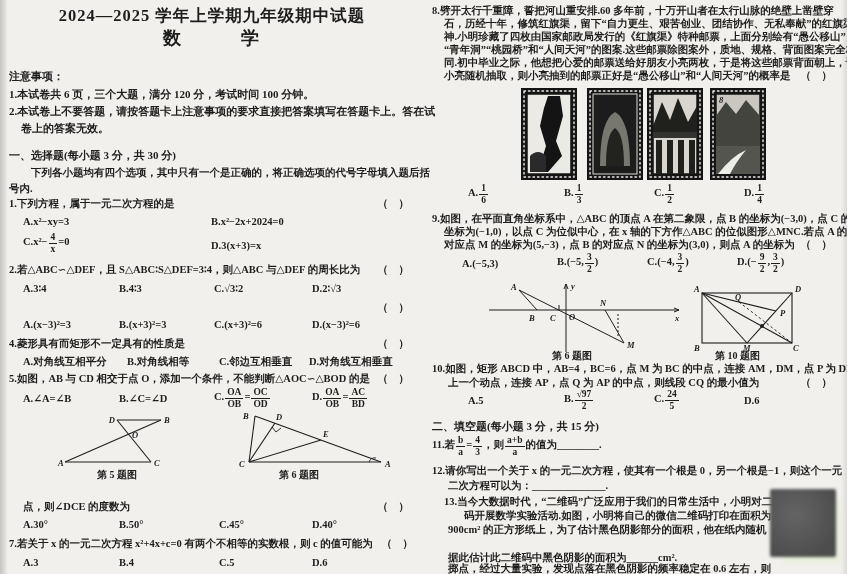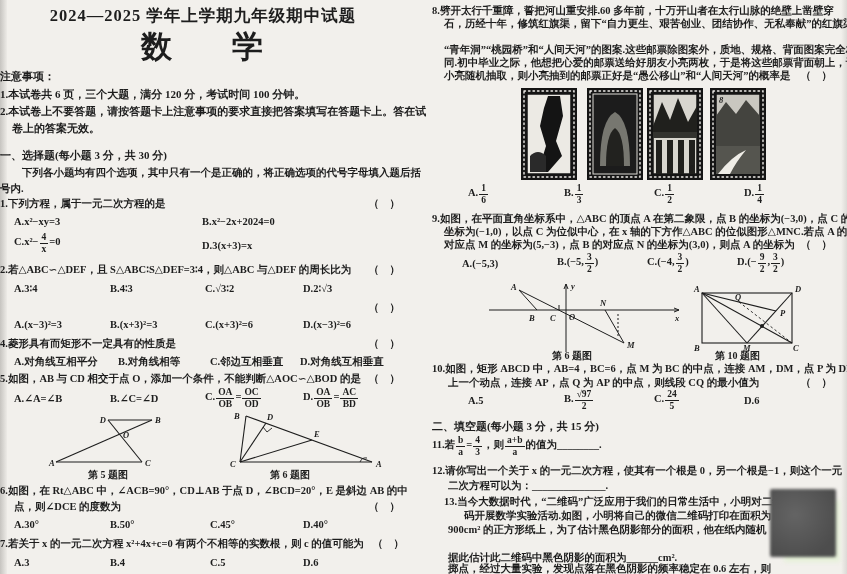--- a/index.html
+++ b/index.html
@@ -4,26 +4,26 @@
 <style>
   html,body{margin:0;padding:0;background:#888;}
   #page{position:relative;width:847px;height:574px;margin:0 auto;overflow:hidden;
         background:#f2f0ec;color:#1d1d1d;
         font-family:"Liberation Serif","DejaVu Serif",serif;font-weight:700;}
   .edge-l{position:absolute;left:0;top:0;bottom:0;width:7px;
           background:linear-gradient(90deg,#c6c4c0,#edebe7);}
   .edge-r{position:absolute;right:0;top:0;bottom:0;width:6px;
           background:linear-gradient(270deg,#dcdad6,#f2f0ec);}
   .col{position:absolute;top:0;height:574px;}
-  #col-left{left:0;width:406px;text-decoration:underline;}
+  #col-left{left:9px;width:406px;text-decoration:underline;}
   #col-right{left:432px;width:408px;}
   .ln{position:absolute;white-space:nowrap;font-size:10.5px;line-height:13px;}
   .ln.big{font-size:11px;}
   .title{position:absolute;width:100%;text-align:center;font-size:16.5px;letter-spacing:1px;}
-  .subject{position:absolute;width:100%;text-align:center;font-size:31px;letter-spacing:2px;}
+  .subject{position:absolute;width:100%;text-align:center;font-size:18px;letter-spacing:2px;}
   .subject .gap{display:inline-block;width:58px;}
   .frac{display:inline-block;vertical-align:-0.62em;text-align:center;line-height:1.05;margin:0 1px;}
   .frac .num{display:block;padding:0 2px 0.5px 2px;border-bottom:1px solid #1d1d1d;font-size:9.5px;}
   .frac .den{display:block;padding:0.5px 2px 0 2px;font-size:9.5px;}
   .cap{position:absolute;font-size:10px;white-space:nowrap;}
   svg text{font-family:"Liberation Serif","DejaVu Serif",serif;font-size:8.5px;font-style:italic;font-weight:700;fill:#1d1d1d;}
   .qr-glow{position:absolute;background:#e5f0d8;filter:blur(2px);}
   .qr{position:absolute;background:radial-gradient(circle at 38% 38%,#646464,#4d4d4d 75%);
       filter:blur(1.6px);border-radius:2px;}
 </style>
@@ -115,40 +115,40 @@
         <path d="M138 52 Q140 47 145 48" stroke-width="0.9"></path>
       </g>
       <text x="12" y="9">B</text>
       <text x="45" y="10">D</text>
       <text x="92" y="27">E</text>
       <text x="8" y="57">C</text>
       <text x="154" y="57">A</text>
     </svg>
     <div class="cap" style="left:270px;top:468px">第 6 题图</div>
 
-    <div class="ln" style="left:0;top:484px">6.如图，在 Rt△ABC 中，∠ACB=90°，CD⊥AB 于点 D，∠BCD=20°，E 是斜边 AB 的中</div>
     <div class="ln" style="left:14px;top:500px">点，则∠DCE 的度数为</div>
     <div class="ln" style="right:6px;top:500px">（　）</div>
     <div class="ln" style="left:14px;top:518px">A.30°</div>
     <div class="ln" style="left:110px;top:518px">B.50°</div>
     <div class="ln" style="left:210px;top:518px">C.45°</div>
     <div class="ln" style="left:303px;top:518px">D.40°</div>
 
     <div class="ln" style="left:0;top:537px">7.若关于 x 的一元二次方程 x²+4x+c=0 有两个不相等的实数根，则 c 的值可能为</div>
     <div class="ln" style="right:2px;top:537px">（　）</div>
     <div class="ln" style="left:14px;top:556px">A.3</div>
     <div class="ln" style="left:110px;top:556px">B.4</div>
     <div class="ln" style="left:210px;top:556px">C.5</div>
     <div class="ln" style="left:303px;top:556px">D.6</div>
   </div>
 
   <div class="col" id="col-right">
 
     <div class="ln" style="left:0;top:4px">8.劈开太行千重障，誓把河山重安排.60 多年前，十万开山者在太行山脉的绝壁上凿壁穿</div>
     <div class="ln" style="left:12px;top:17px">石，历经十年，修筑红旗渠，留下“自力更生、艰苦创业、团结协作、无私奉献”的红旗渠精</div>
+    <div class="ln" style="left:12px;top:30px">神.小明珍藏了四枚由国家邮政局发行的《红旗渠》特种邮票，上面分别绘有“愚公移山”</div>
     <div class="ln" style="left:12px;top:43px">“青年洞”“桃园桥”和“人间天河”的图案.这些邮票除图案外，质地、规格、背面图案完全相</div>
     <div class="ln" style="left:12px;top:56px">同.初中毕业之际，他想把心爱的邮票送给好朋友小亮两枚，于是将这些邮票背面朝上，让</div>
     <div class="ln" style="left:12px;top:69px">小亮随机抽取，则小亮抽到的邮票正好是“愚公移山”和“人间天河”的概率是</div>
     <div class="ln" style="right:8px;top:69px">（　）</div>
 
     <svg width="260" height="96" style="position:absolute;left:86px;top:86px" viewBox="0 0 260 96">
 
       <g>
         <rect x="3" y="2" width="56" height="92" fill="#141414"></rect>
         <rect x="6" y="5" width="50" height="86" fill="none" stroke="#f2f0ec" stroke-width="1.4" stroke-dasharray="1.5 3" stroke-linecap="round"></rect>

